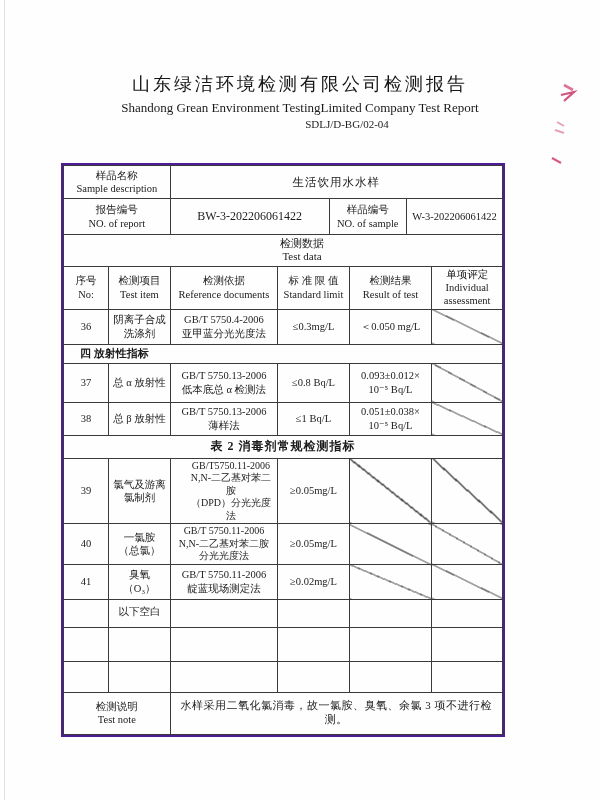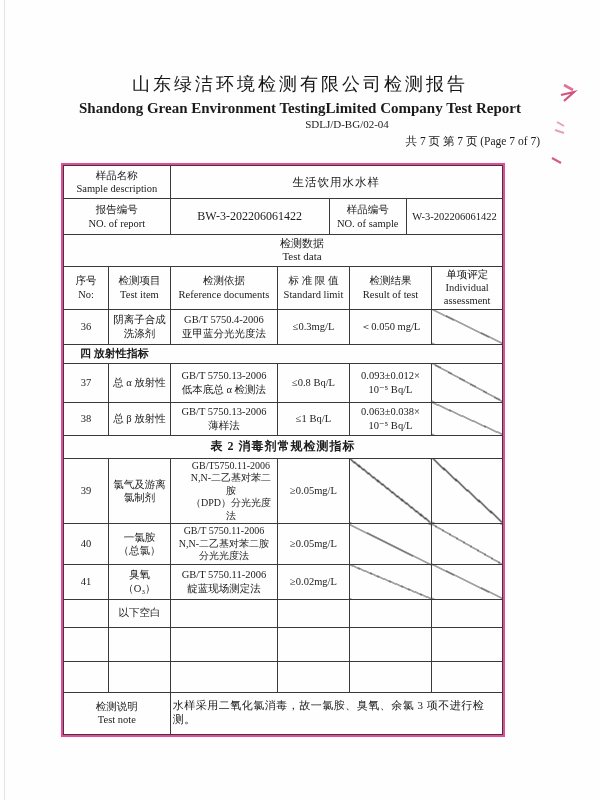--- a/index.html
+++ b/index.html
@@ -15,63 +15,62 @@
   .page-edge{
     position:absolute;left:4px;top:0;width:1px;height:800px;
     background:#e3e3e1;
   }
   .title-cn{
     position:absolute;top:72px;left:0;width:600px;text-align:center;
     font-size:18px;font-weight:normal;letter-spacing:3px;color:#151515;
   }
   .title-en{
     position:absolute;top:100px;left:0;width:600px;text-align:center;
-    font-size:15px;font-weight:bold;color:#1a1a1a;
+    font-size:13px;font-weight:normal;color:#1a1a1a;
   }
   .doc-code{
     position:absolute;top:118px;left:0;width:600px;text-align:center;
     font-size:11px;color:#222;margin-left:47px;
   }
   .page-info{
     position:absolute;top:134px;left:0;width:540px;text-align:right;
     font-size:11.5px;color:#1c1c1c;
   }
   .report-table{
     position:absolute;left:61px;top:163px;width:444px;
-    border:2px solid #ec4899;background:#fefefe;box-sizing:border-box;
+    border:2px solid #4c1d95;background:#fefefe;box-sizing:border-box;
   }
   table{width:100%;border-collapse:collapse;table-layout:fixed;}
   td{
     border:1px solid #3a3a3a;
     font-size:10.5px;line-height:1.25;color:#1b1b1b;
     text-align:center;vertical-align:middle;
     padding:1px 2px;white-space:pre-line;overflow:hidden;
     box-sizing:border-box;
   }
   .tableB tr.first-row td{border-top:none;padding-left:40px;}
   td.left{text-align:left;padding-left:16px;}
   td.slash{
     background:linear-gradient(to right top,
       transparent 49.2%, #4a4a4a 49.2%, #4a4a4a 50.8%, transparent 50.8%);
   }
   td.section-band{font-weight:bold;font-size:11px;}
   td.table2-title{font-weight:bold;font-size:12px;letter-spacing:1px;}
-  td.note-text{text-align:left;padding-left:2px;font-size:11px;letter-spacing:.5px;border-radius:13px;}
+  td.note-text{text-align:center;padding-left:2px;font-size:11px;letter-spacing:.5px;border-radius:13px;}
   .marks{position:absolute;left:548px;top:78px;width:36px;height:105px;}
 </style>
 </head>
 <body>
 
 <div class="page">
   <div class="page-edge"></div>
 
   <div class="title-cn">山东绿洁环境检测有限公司检测报告</div>
   <div class="title-en">Shandong Grean Environment TestingLimited Company Test Report</div>
   <div class="doc-code">SDLJ/D-BG/02-04</div>
-  <div class="page-info">共 7 页  第 7 页  (Page 7 of 7)</div>
 
   <svg class="marks" viewBox="0 0 36 105">
     <path d="M16 7 l9 5" stroke="#d6527c" stroke-width="2.6" fill="none" opacity="0.8"></path>
     <path d="M13 17 l13 -3 -10 9" stroke="#c9356a" stroke-width="2.2" fill="none" opacity="0.85"></path>
     <path d="M9 44 l7 4 M7 52 l9 3" stroke="#d977a0" stroke-width="2" fill="none" opacity="0.7"></path>
     <path d="M4 80 l9 5" stroke="#c9356a" stroke-width="2.2" fill="none" opacity="0.8"></path>
   </svg>
 
   <div class="report-table">
 
@@ -156,21 +155,21 @@
 10⁻⁵ Bq/L</td>
         <td class="slash"></td>
       </tr>
 
       <tr style="height:33px;">
         <td>38</td>
         <td>总 β 放射性</td>
         <td>GB/T 5750.13-2006
 薄样法</td>
         <td>≤1 Bq/L</td>
-        <td>0.063±0.038×
+        <td>0.051±0.038×
 10⁻⁵ Bq/L</td>
         <td class="slash"></td>
       </tr>
 
       <tr style="height:23px;">
         <td colspan="6" class="table2-title">表 2 消毒剂常规检测指标</td>
       </tr>
 
       <tr style="height:40px;">
         <td>39</td>
@@ -201,21 +200,21 @@
         <td>臭氧
 （O₃）</td>
         <td>GB/T 5750.11-2006
 靛蓝现场测定法</td>
         <td>≥0.02mg/L</td>
         <td class="slash"></td>
         <td class="slash"></td>
       </tr>
 
 
-      <tr style="height:28px;">
+      <tr style="height:28px;font-family:Liberation Mono, monospace;">
         <td></td>
         <td>以下空白</td>
         <td></td>
         <td></td>
         <td></td>
         <td></td>
       </tr>
 
       <tr style="height:34px;">
         <td></td>

